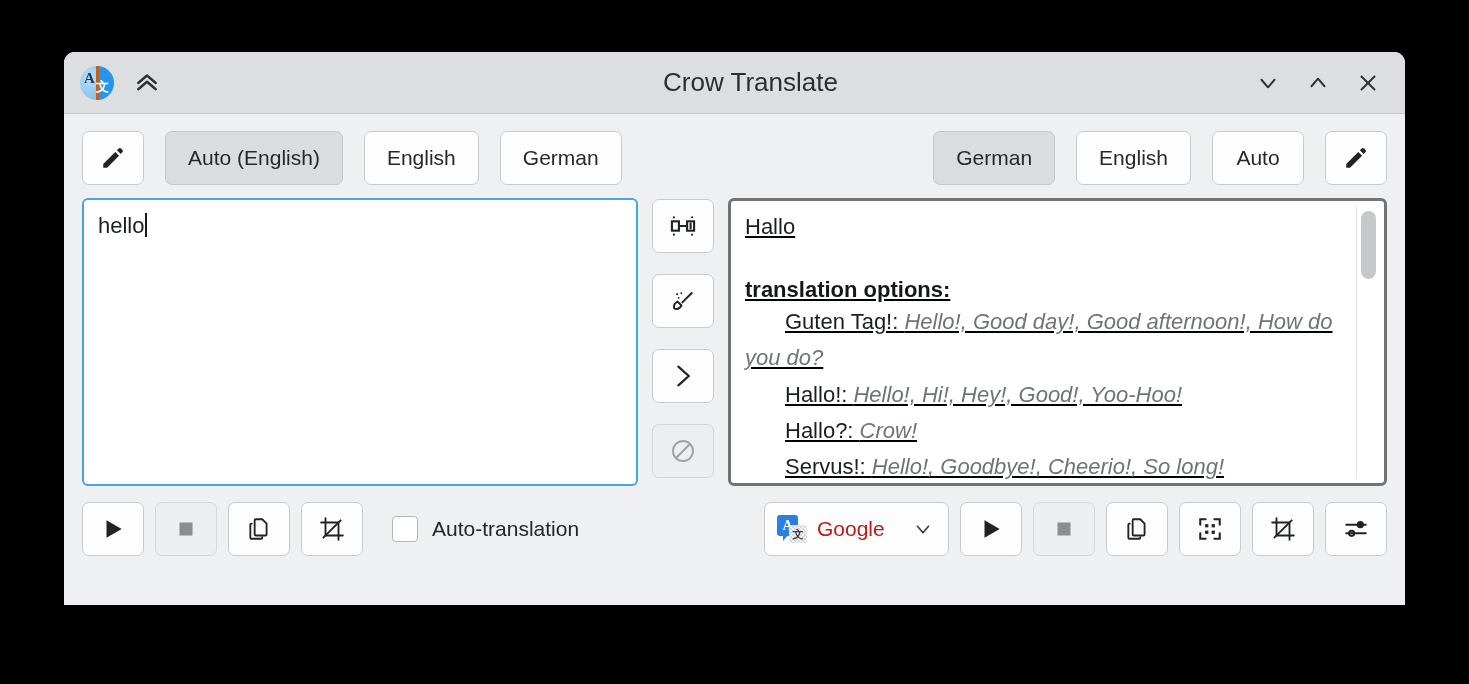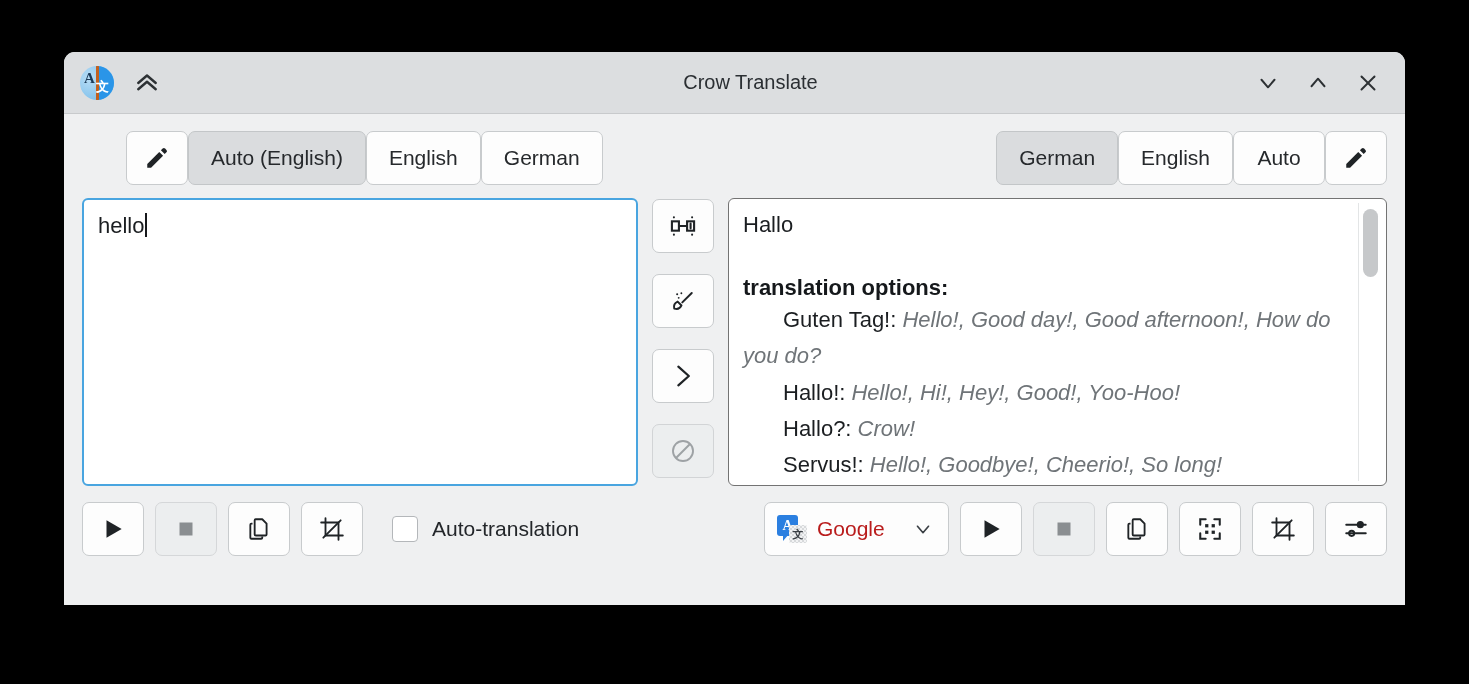--- a/index.html
+++ b/index.html
@@ -64,34 +64,34 @@
     cursor: pointer;
     color: #2d3134;
   }
   #collapse-btn { width: 34px; height: 34px; }
   .wc-btn { width: 30px; height: 30px; }
 
   #window-title {
     position: absolute;
     left: 0; right: 0; top: 0; bottom: 0;
     display: flex; align-items: center; justify-content: center;
-    font-size: 20px; color: #2b2f33;
+    font-size: 26px; color: #2b2f33;
     pointer-events: none;
     padding-left: 32px;
   }
 
   
   #body-area { padding: 16px 18px 0 18px; }
 
   
   #lang-row {
     display: flex; align-items: center;
     height: 56px;
   }
-  #lang-left, #lang-right { display: flex; align-items: center; gap: 0; margin-left: 44px; }
+  #lang-left, #lang-right { display: flex; align-items: center; gap: 21px; }
   #lang-right { margin-left: auto; }
 
   .lang-btn {
     height: 54px;
     min-width: 92px;
     padding: 0 22px;
     border: 1px solid #c8cbcd;
     border-radius: 7px;
     background: #fdfdfd;
     color: #26292c;
@@ -166,25 +166,26 @@
   .mid-btn.disabled {
     background: #eceeef;
     border-color: #d2d4d6;
     color: #9ea2a5;
     cursor: default;
   }
 
   
   #result-pane {
     flex: 1;
-    border: 1px solid #737373;
+    border: 3px solid #737373;
     border-radius: 6px;
     background: #ffffff;
     position: relative;
     overflow: hidden;
+    text-decoration: underline;
   }
   #result-inner {
     padding: 12px 46px 12px 14px;
     height: 100%;
     overflow: hidden;
   }
   #result-main {
     font-size: 22px;
     color: #1b1e21;
     line-height: 1.3;

